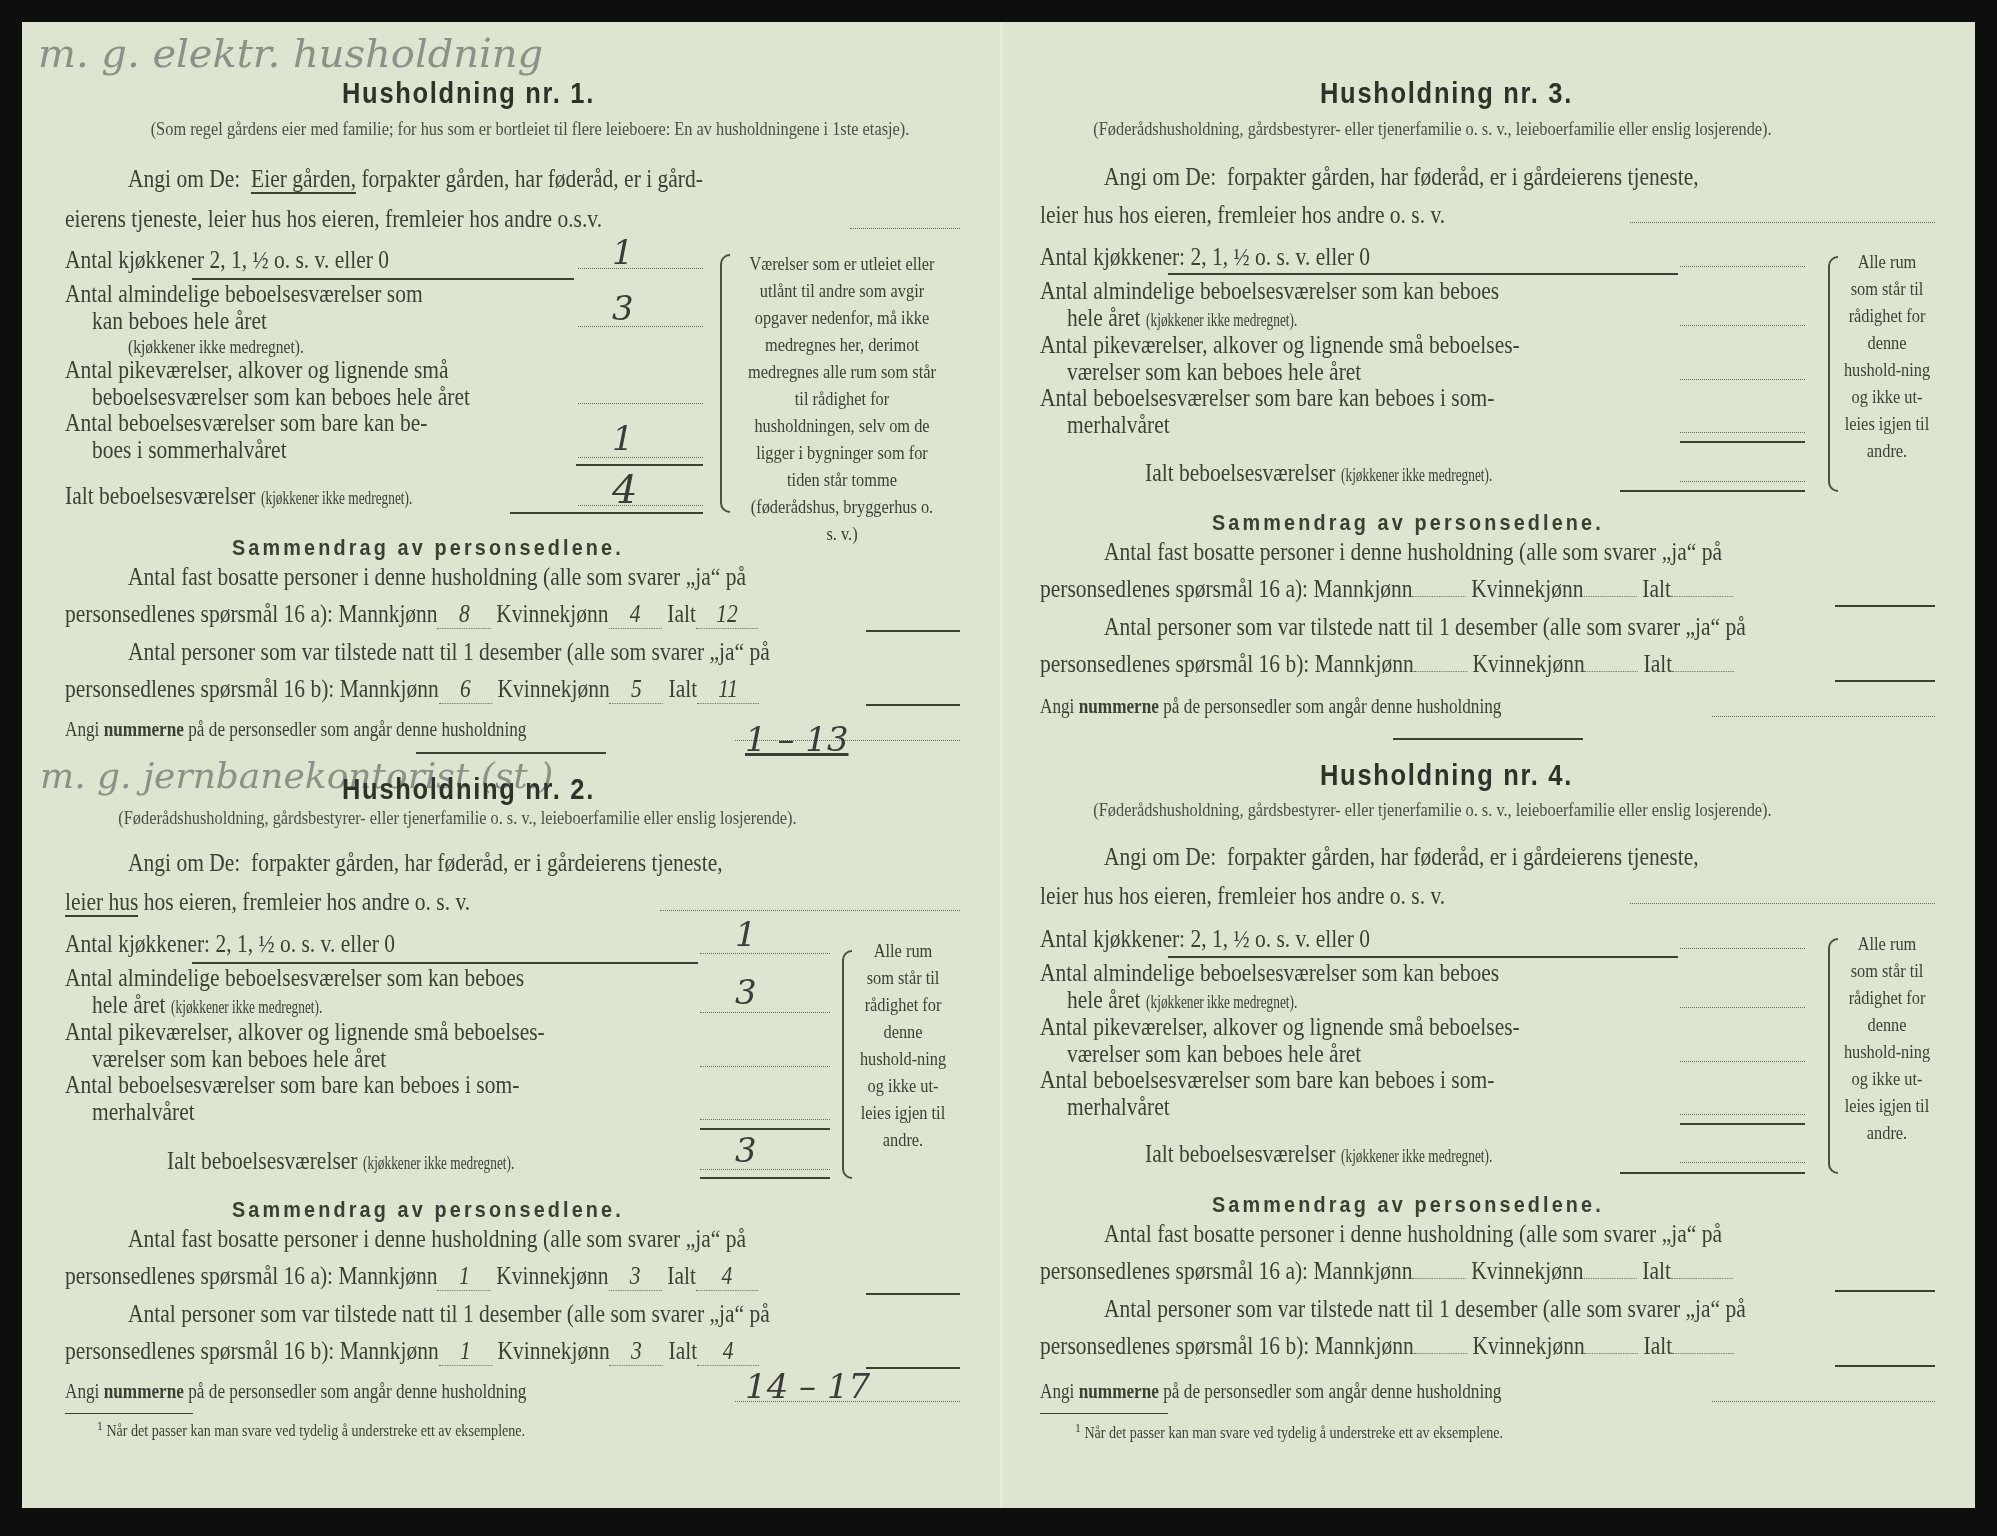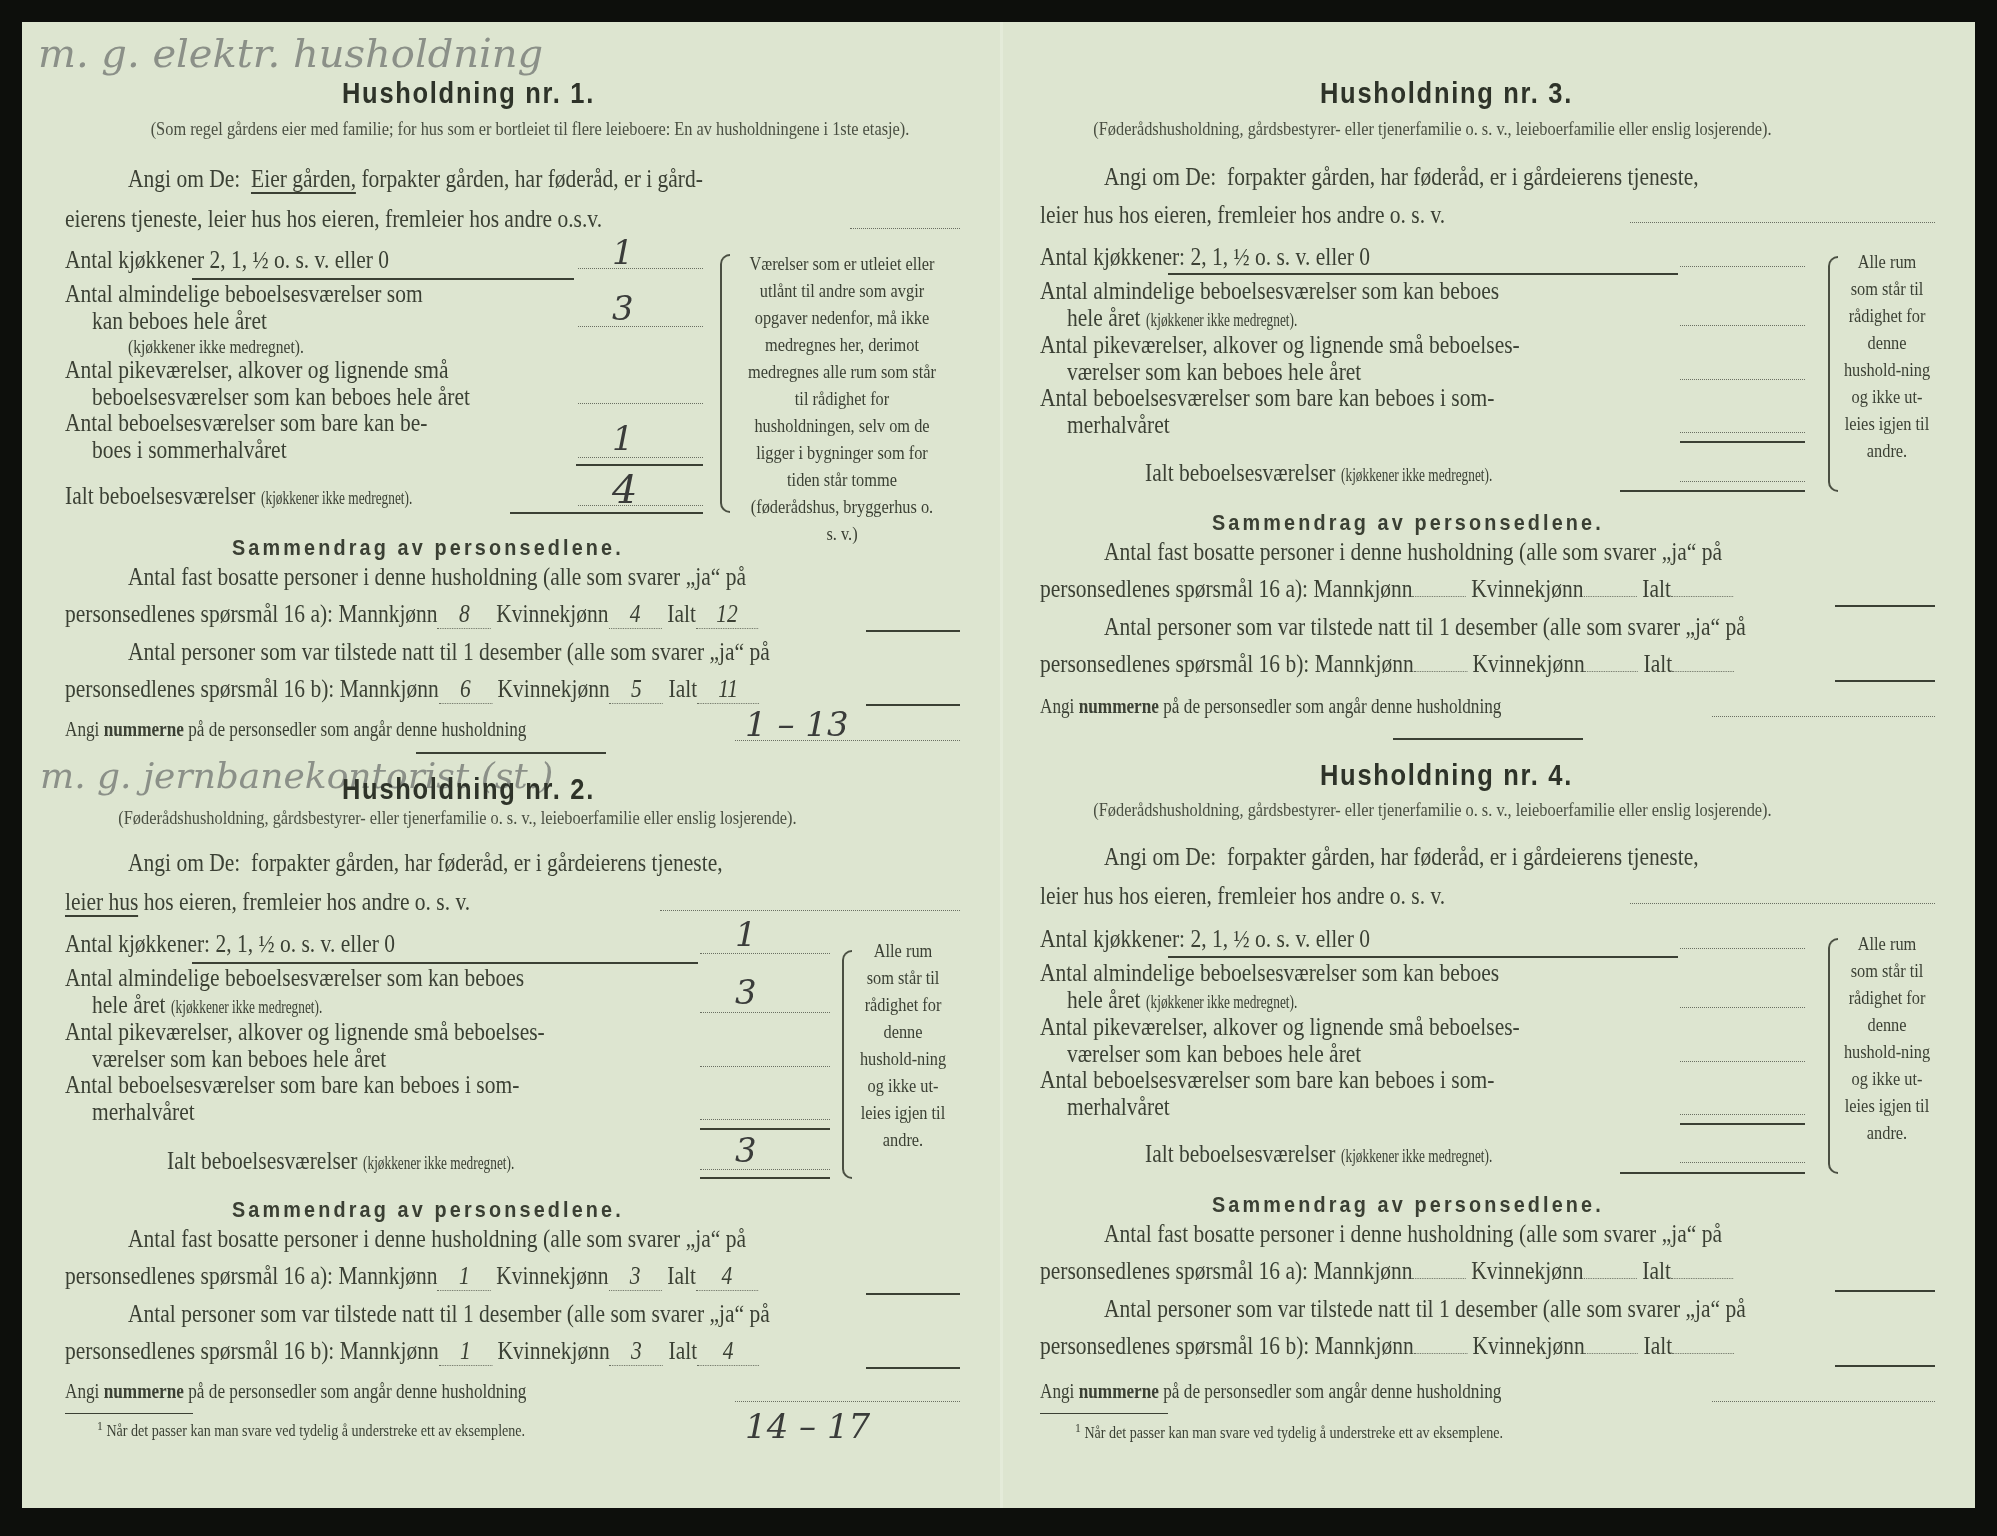--- a/index.html
+++ b/index.html
@@ -94,21 +94,21 @@
     <span>Ialt</span><span style="display:inline-block;width:72px;border-bottom:1.5px dotted #6a6f62;text-align:center;font-style:italic;">11</span>
   </div>
   <div class="rule" style="left:866px;top:704px;width:94px;"></div>
 
   <div class="abs small" style="left:65px;top:718px;font-size:20px;">
     <span>Angi</span>
     <span class="bold">nummerne</span>
     <span>på de personsedler som angår denne husholdning</span>
   </div>
   <div class="dotline" style="left:735px;top:740px;width:225px;"></div>
-  <span class="hand" style="left:745px;top:704px;">1 – 13</span>
+  <span class="hand" style="left:745px;top:719px;text-decoration:underline;">1 – 13</span>
   <div class="rule" style="left:416px;top:752px;width:190px;"></div>
 </div>
 
 <div>
   <span class="pencil" style="left:40px;top:755px;font-size:36px;">m. g. jernbanekontorist (st.)</span>
   <span class="abs title" style="left:342px;top:772px;">Husholdning nr. 2.</span>
   <div class="abs sub" style="left:65px;top:806px;width:1040px;white-space:normal;line-height:23px;text-indent:62px;">(Føderådshusholdning, gårdsbestyrer- eller tjenerfamilie o. s. v., leieboerfamilie eller enslig losjerende).</div>
 
   <div class="abs body" style="left:128px;top:849px;">
     <span>Angi om De:</span>&nbsp;
@@ -170,21 +170,21 @@
     <span>Ialt</span><span style="display:inline-block;width:72px;border-bottom:1.5px dotted #6a6f62;text-align:center;font-style:italic;">4</span>
   </div>
   <div class="rule" style="left:866px;top:1367px;width:94px;"></div>
 
   <div class="abs small" style="left:65px;top:1380px;font-size:20px;">
     <span>Angi</span>
     <span class="bold">nummerne</span>
     <span>på de personsedler som angår denne husholdning</span>
   </div>
   <div class="dotline" style="left:735px;top:1401px;width:225px;"></div>
-  <span class="hand" style="left:745px;top:1366px;margin-top:40px;">14 – 17</span>
+  <span class="hand" style="left:745px;top:1366px;">14 – 17</span>
 
   <div class="rule" style="left:65px;top:1413px;width:128px;border-bottom-width:1.5px;"></div>
   <div class="abs foot" style="left:97px;top:1418px;">
     <sup>1</sup>
     <span>Når det passer kan man svare ved tydelig å understreke ett av eksemplene.</span>
   </div>
 </div>
 
 <div>
   <span class="abs title" style="left:1320px;top:76px;">Husholdning nr. 3.</span>

